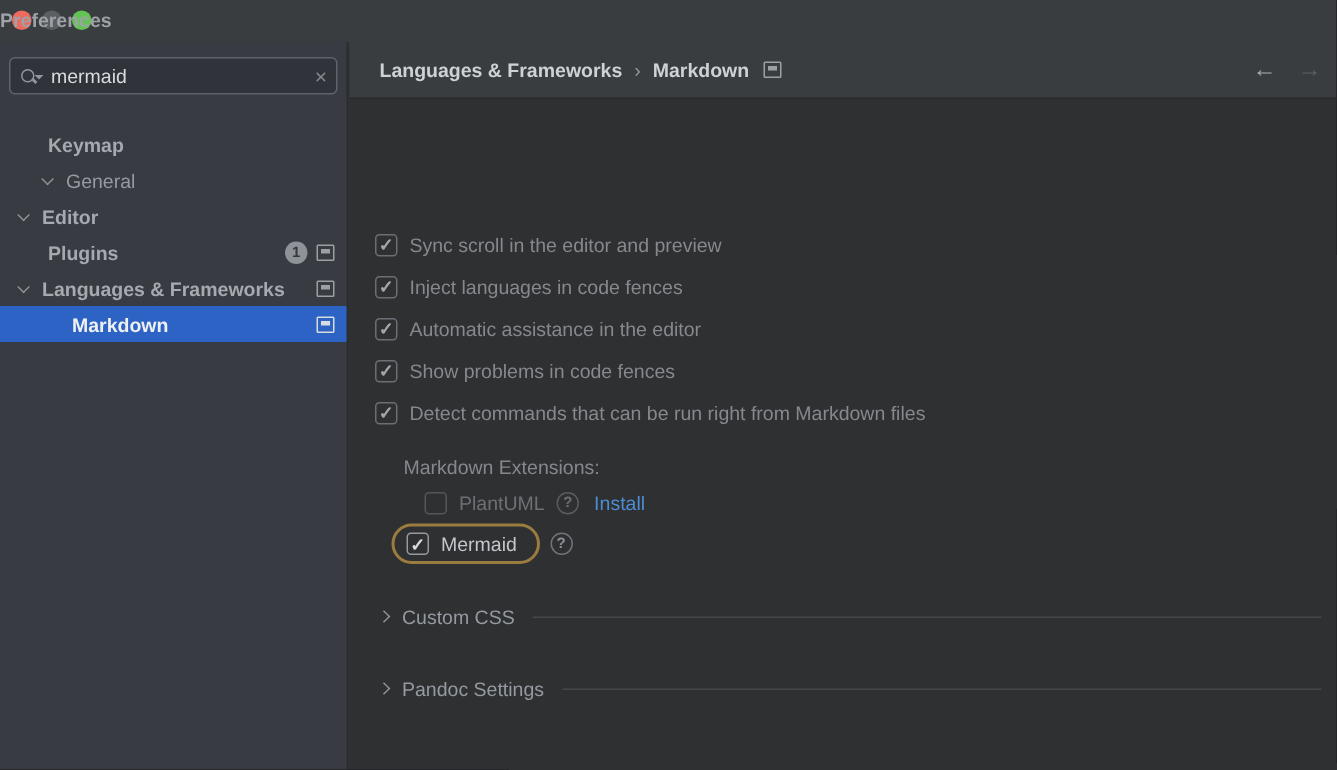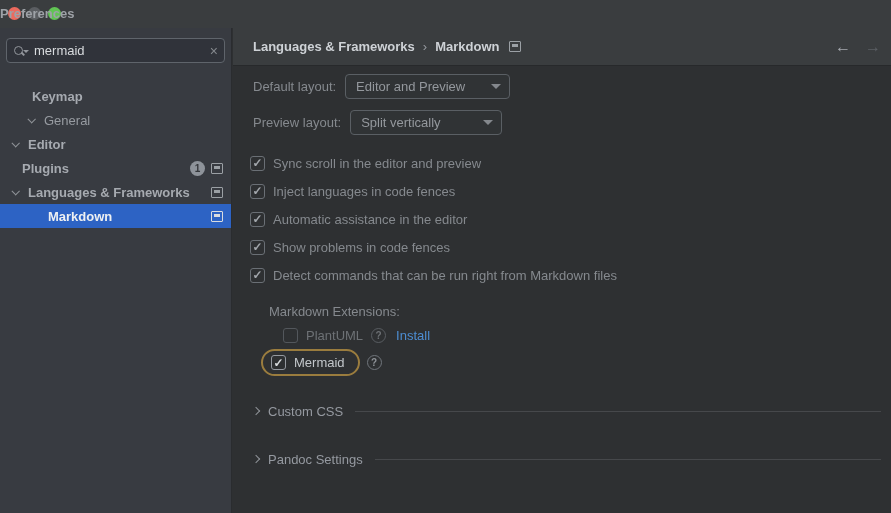--- a/index.html
+++ b/index.html
@@ -135,21 +135,21 @@
       </div>
 
       <div class="trow bold" style="padding-left:6px;">
         <span class="chev">
             <i></i>
           </span>
         <span class="tlabel">Editor</span>
       </div>
 
 
-      <div class="trow bold" style="justify-content:space-between;">
+      <div class="trow bold" style="padding-left:10px;justify-content:space-between;">
         <span class="spacer18"></span>
         <span class="tlabel">Plugins</span>
         <span class="right-icons">
           <span class="badge">1</span>
           <span class="marker">
               <i></i>
             </span>
         </span>
       </div>
 
@@ -186,35 +186,21 @@
       <span class="crumb">Markdown</span>
       <span class="marker" style="margin-left:10px;">
           <i></i>
         </span>
       <span class="nav-arrows">
         <span class="arrow-back">←</span>
         <span class="arrow-fwd">→</span>
       </span>
     </div>
 
-    <div class="frow" style="top:46px; left:20px;">
-      <span class="flabel">Default layout:</span>
-      <span class="dropdown" style="width:165px;">
-        <span>Editor and Preview</span>
-        <span class="dd-arrow"></span>
-      </span>
-    </div>
-
-    <div class="frow" style="top:82px; left:20px;">
-      <span class="flabel">Preview layout:</span>
-      <span class="dropdown" style="width:152px;">
-        <span>Split vertically</span>
-        <span class="dd-arrow"></span>
-      </span>
-    </div>
+
 
     <div class="frow" style="top:121px; left:17px; height:28px;">
       <span class="cb">
           <span class="check">✓</span>
         </span>
       <span class="cb-label">Sync scroll in the editor and preview</span>
     </div>
     <div class="frow" style="top:149px; left:17px; height:28px;">
       <span class="cb">
           <span class="check">✓</span>

